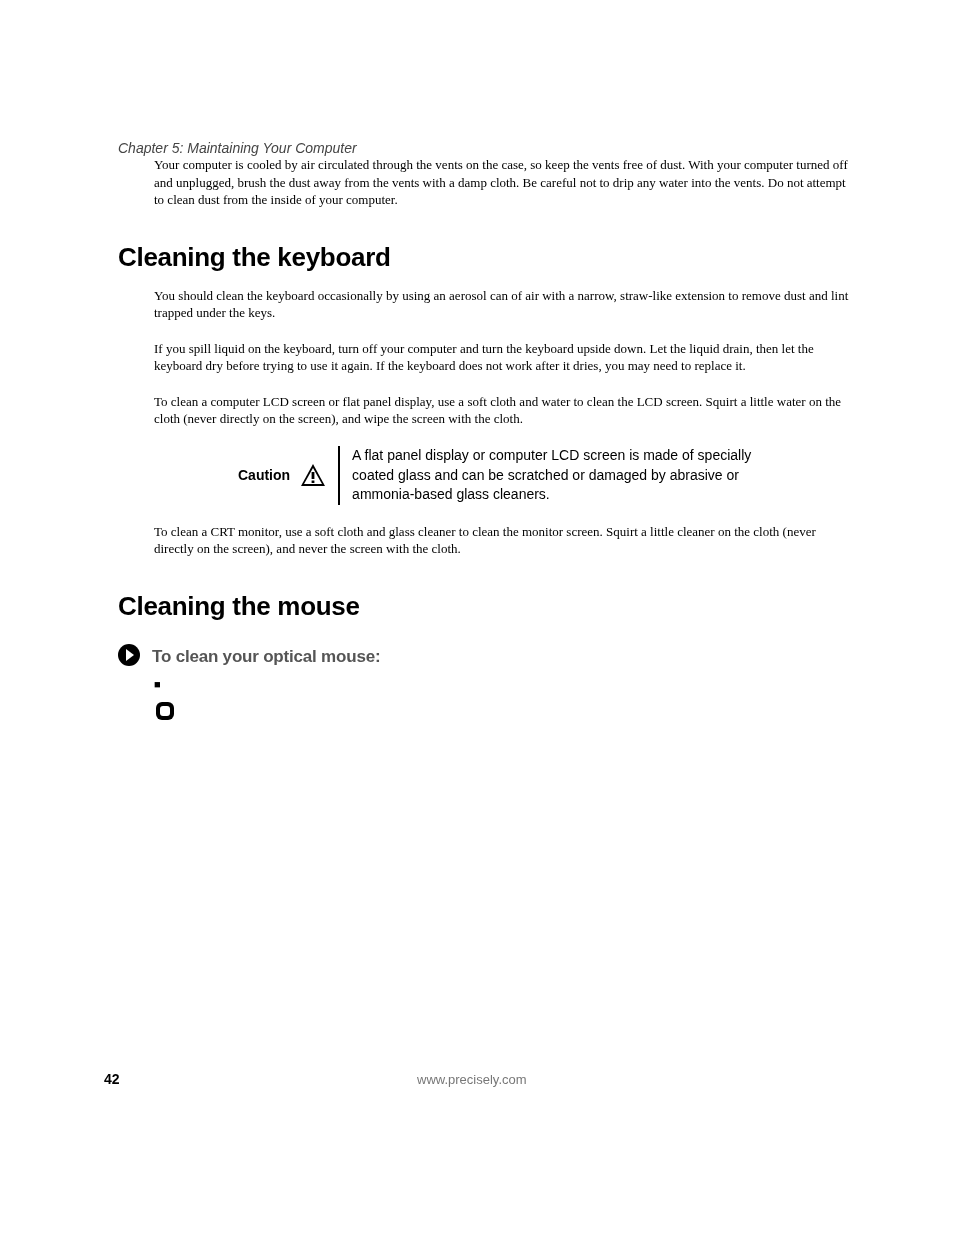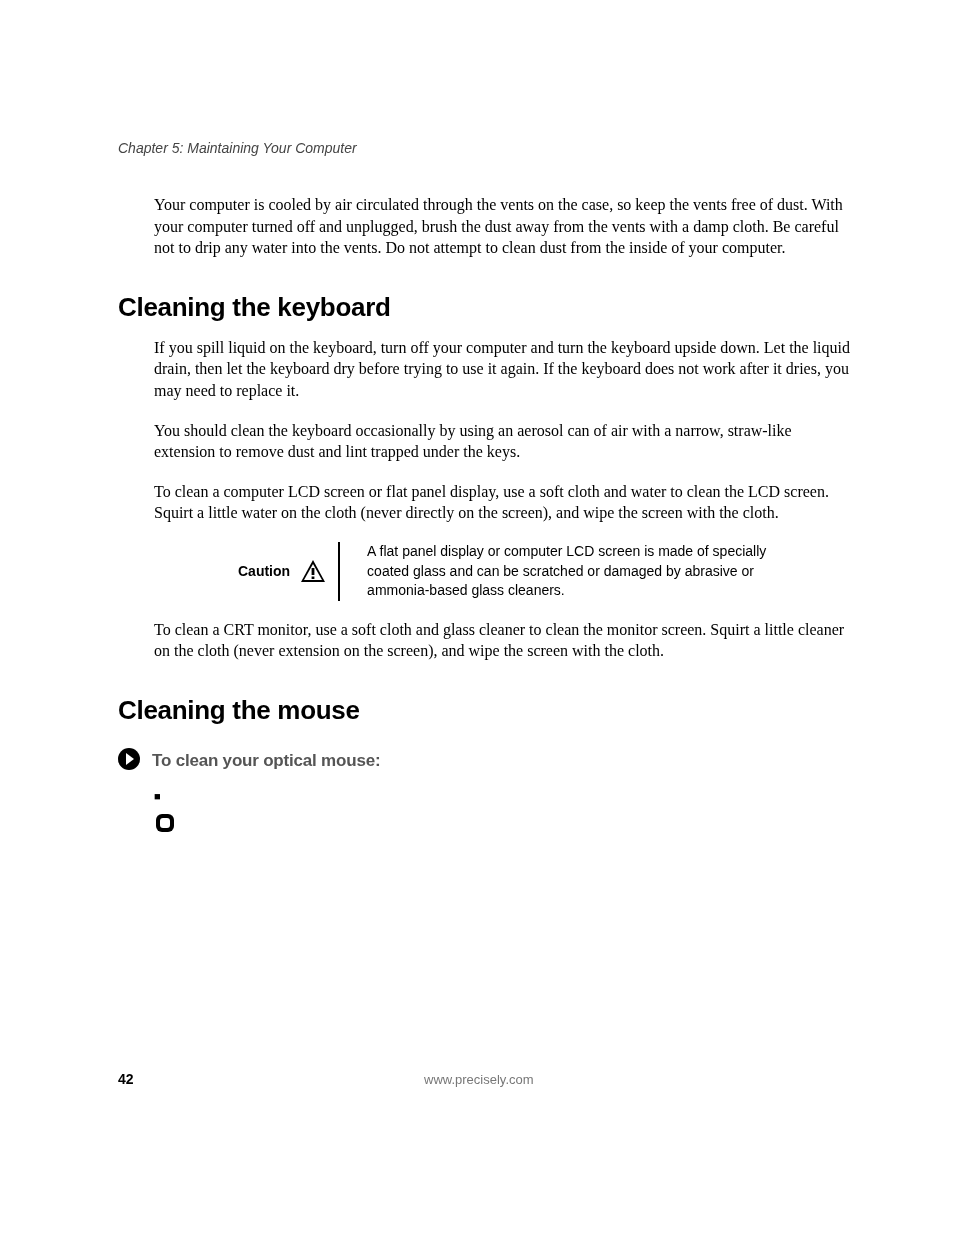--- a/index.html
+++ b/index.html
@@ -13,24 +13,23 @@
     position: relative;
   }
   .page {
     padding: 140px 100px 0 118px;
   }
   .running-head {
     font-family: Arial, Helvetica, sans-serif;
     font-style: italic;
     font-size: 14px;
     color: #444;
-    margin-bottom: 38px;
   }
   .body-para {
-    font-size: 16px;
+    font-size: 13px;
     line-height: 1.35;
     margin: 0 0 18px 36px;
   }
   h2.section {
     font-family: Arial, Helvetica, sans-serif;
     font-weight: 700;
     font-size: 26px;
     margin: 33px 0 14px 0;
     letter-spacing: -0.3px;
   }
@@ -48,34 +47,34 @@
     padding-right: 6px;
     margin-left: 20px;
   }
   .callout-icon {
     display: flex;
     align-items: center;
     padding: 0 12px 0 4px;
   }
   .callout-divider {
     border-left: 2px solid #000;
-    padding-left: 27px;
+    padding-left: 12px;
     display: flex;
     align-items: center;
   }
   .callout-text {
     font-family: Arial, Helvetica, sans-serif;
     font-size: 14px;
     line-height: 1.4;
     max-width: 430px;
   }
   .proc-head {
     display: flex;
     align-items: center;
-    margin: 22px 0 10px 0;
+    margin: 22px 0 2px 0;
   }
   .proc-icon {
     margin-right: 12px;
   }
   .proc-title {
     font-family: Arial, Helvetica, sans-serif;
     font-weight: 700;
     font-size: 17px;
     color: #555;
     letter-spacing: -0.2px;
@@ -95,21 +94,21 @@
     font-size: 11px;
     margin-right: 24px;
     margin-top: 5px;
   }
   .end-mark {
     margin: 8px 0 0 36px;
   }
   .footer {
     position: absolute;
     bottom: 148px;
-    left: 118px;
+    left: 104px;
     right: 100px;
     display: flex;
     align-items: center;
     font-family: Arial, Helvetica, sans-serif;
   }
   .page-no {
     font-weight: 700;
     font-size: 14px;
   }
   .footer-url {
@@ -122,41 +121,41 @@
 </style>
 </head>
 <body>
 
 <div class="page">
   <div class="running-head">Chapter 5: Maintaining Your Computer</div>
 
   <p class="body-para">Your computer is cooled by air circulated through the vents on the case, so keep the vents free of dust. With your computer turned off and unplugged, brush the dust away from the vents with a damp cloth. Be careful not to drip any water into the vents. Do not attempt to clean dust from the inside of your computer.</p>
 
   <h2 class="section">Cleaning the keyboard</h2>
+  <p class="body-para">You should clean the keyboard occasionally by using an aerosol can of air with a narrow, straw-like extension to remove dust and lint trapped under the keys.</p>
   <p class="body-para">If you spill liquid on the keyboard, turn off your computer and turn the keyboard upside down. Let the liquid drain, then let the keyboard dry before trying to use it again. If the keyboard does not work after it dries, you may need to replace it.</p>
-  <p class="body-para">You should clean the keyboard occasionally by using an aerosol can of air with a narrow, straw-like extension to remove dust and lint trapped under the keys.</p>
 
   <p class="body-para">To clean a computer LCD screen or flat panel display, use a soft cloth and water to clean the LCD screen. Squirt a little water on the cloth (never directly on the screen), and wipe the screen with the cloth.</p>
 
   <div class="callout">
     <div class="callout-label">Caution</div>
     <div class="callout-icon">
       <svg width="26" height="24" viewBox="0 0 26 24">
         <path d="M13 1 L25 23 L1 23 Z" fill="#000"></path>
         <path d="M13 5 L22 21 L4 21 Z" fill="#fff"></path>
         <rect x="11.6" y="9" width="2.8" height="7" fill="#000"></rect>
         <rect x="11.6" y="17.5" width="2.8" height="2.5" fill="#000"></rect>
       </svg>
     </div>
     <div class="callout-divider">
       <div class="callout-text">A flat panel display or computer LCD screen is made of specially coated glass and can be scratched or damaged by abrasive or ammonia-based glass cleaners.</div>
     </div>
   </div>
 
-  <p class="body-para">To clean a CRT monitor, use a soft cloth and glass cleaner to clean the monitor screen. Squirt a little cleaner on the cloth (never extension on the screen), and wipe the screen with the cloth.</p>
+  <p class="body-para">To clean a CRT monitor, use a soft cloth and glass cleaner to clean the monitor screen. Squirt a little cleaner on the cloth (never directly on the screen), and never the screen with the cloth.</p>
 
   <h2 class="section">Cleaning the mouse</h2>
 
   <div class="proc-head">
     <span class="proc-icon">
       <svg width="22" height="22" viewBox="0 0 22 22">
         <circle cx="11" cy="11" r="11" fill="#000"></circle>
         <path d="M8 5 L16 11 L8 17 Z" fill="#fff"></path>
       </svg>
     </span>

